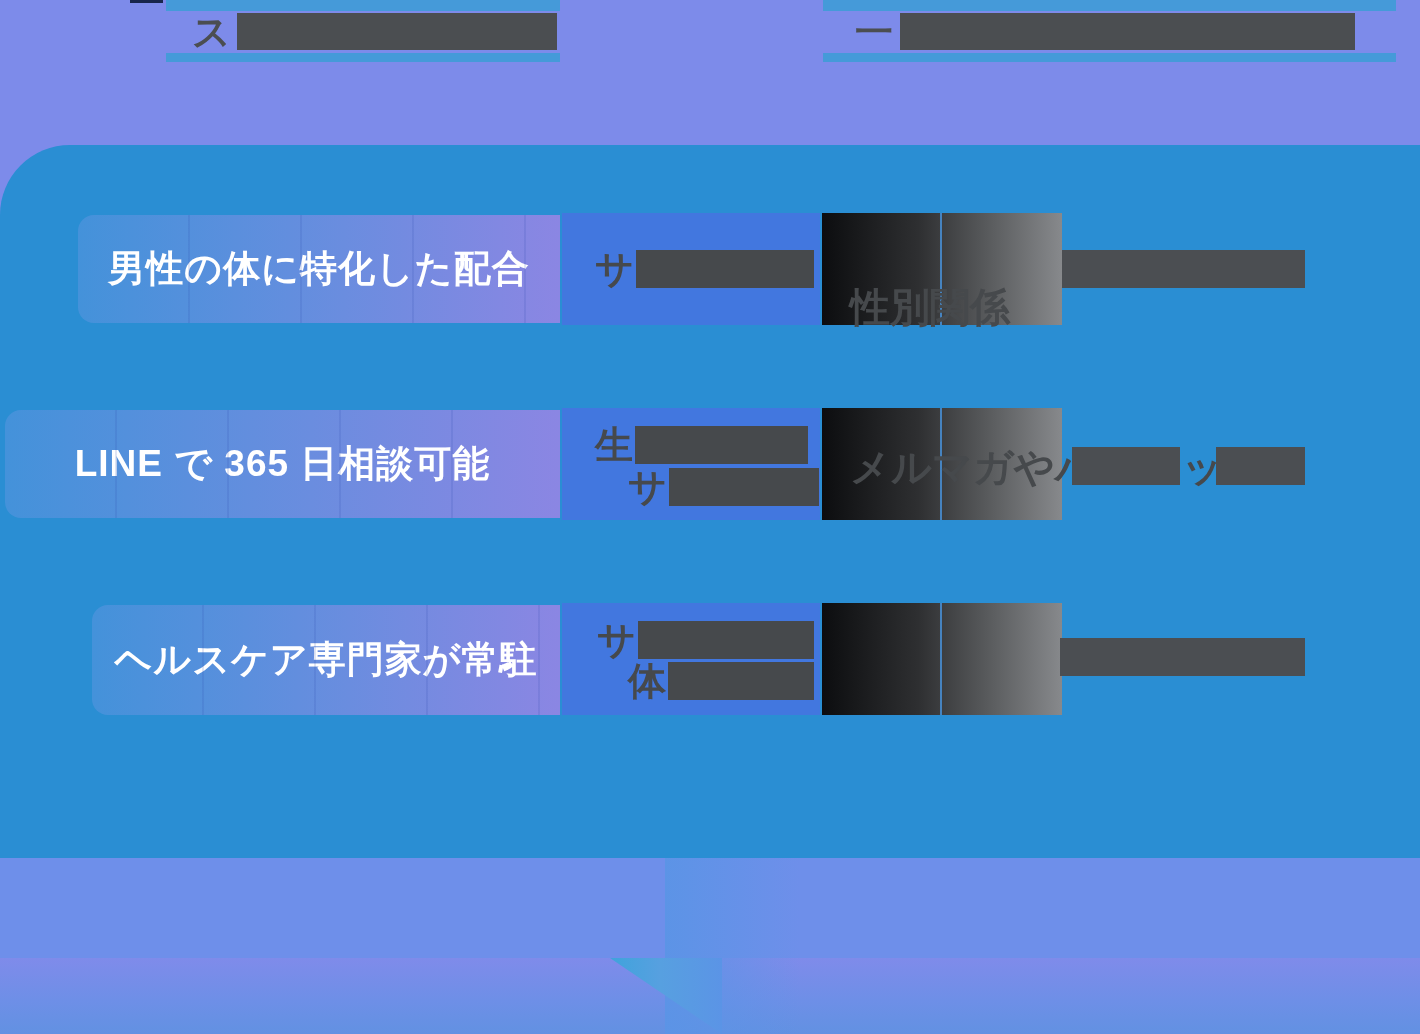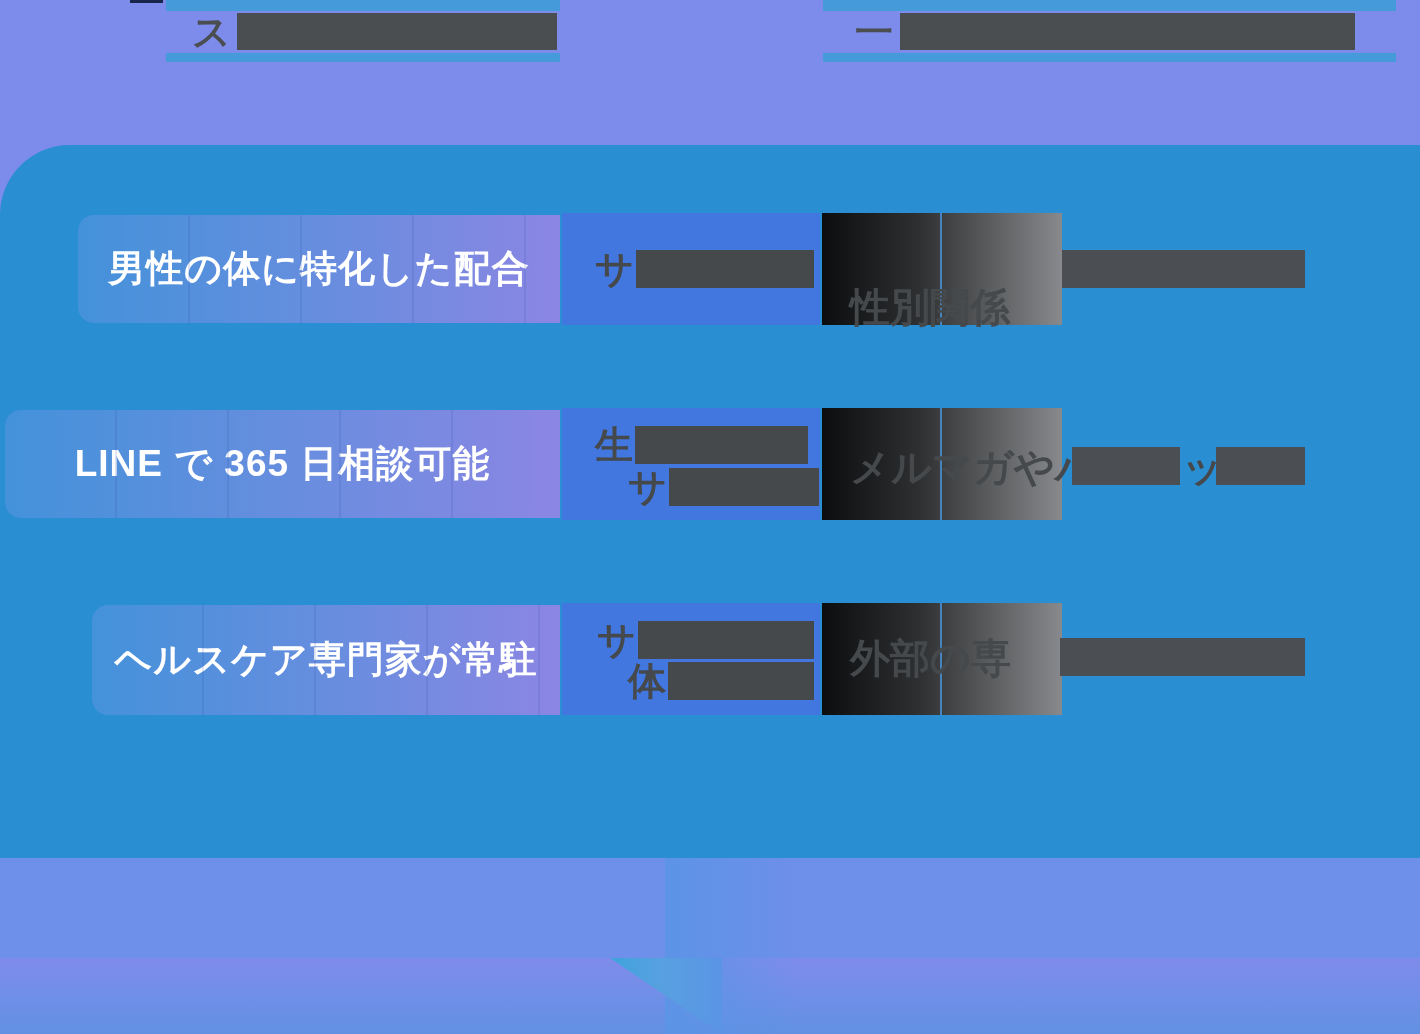--- a/index.html
+++ b/index.html
@@ -150,21 +150,20 @@
       <div class="blk" style="width:176px;"></div>
     </div>
     <div class="mline" style="left:66px;top:58px;">
       <span>体</span>
       <div class="blk" style="width:146px;"></div>
     </div>
   </div>
   <div class="darkbox dark-3">
     <div class="gline"></div>
   </div>
-  <span class="rtext rt-3">外部の専</span>
   <div class="rblk rblk-3"></div>
 
   <div class="bottom-upper"></div>
   <div class="bottom-lower"></div>
   <div class="arrow-band"></div>
   <div class="arrow-wedge"></div>
 
 </div>
 
 </body></html>

